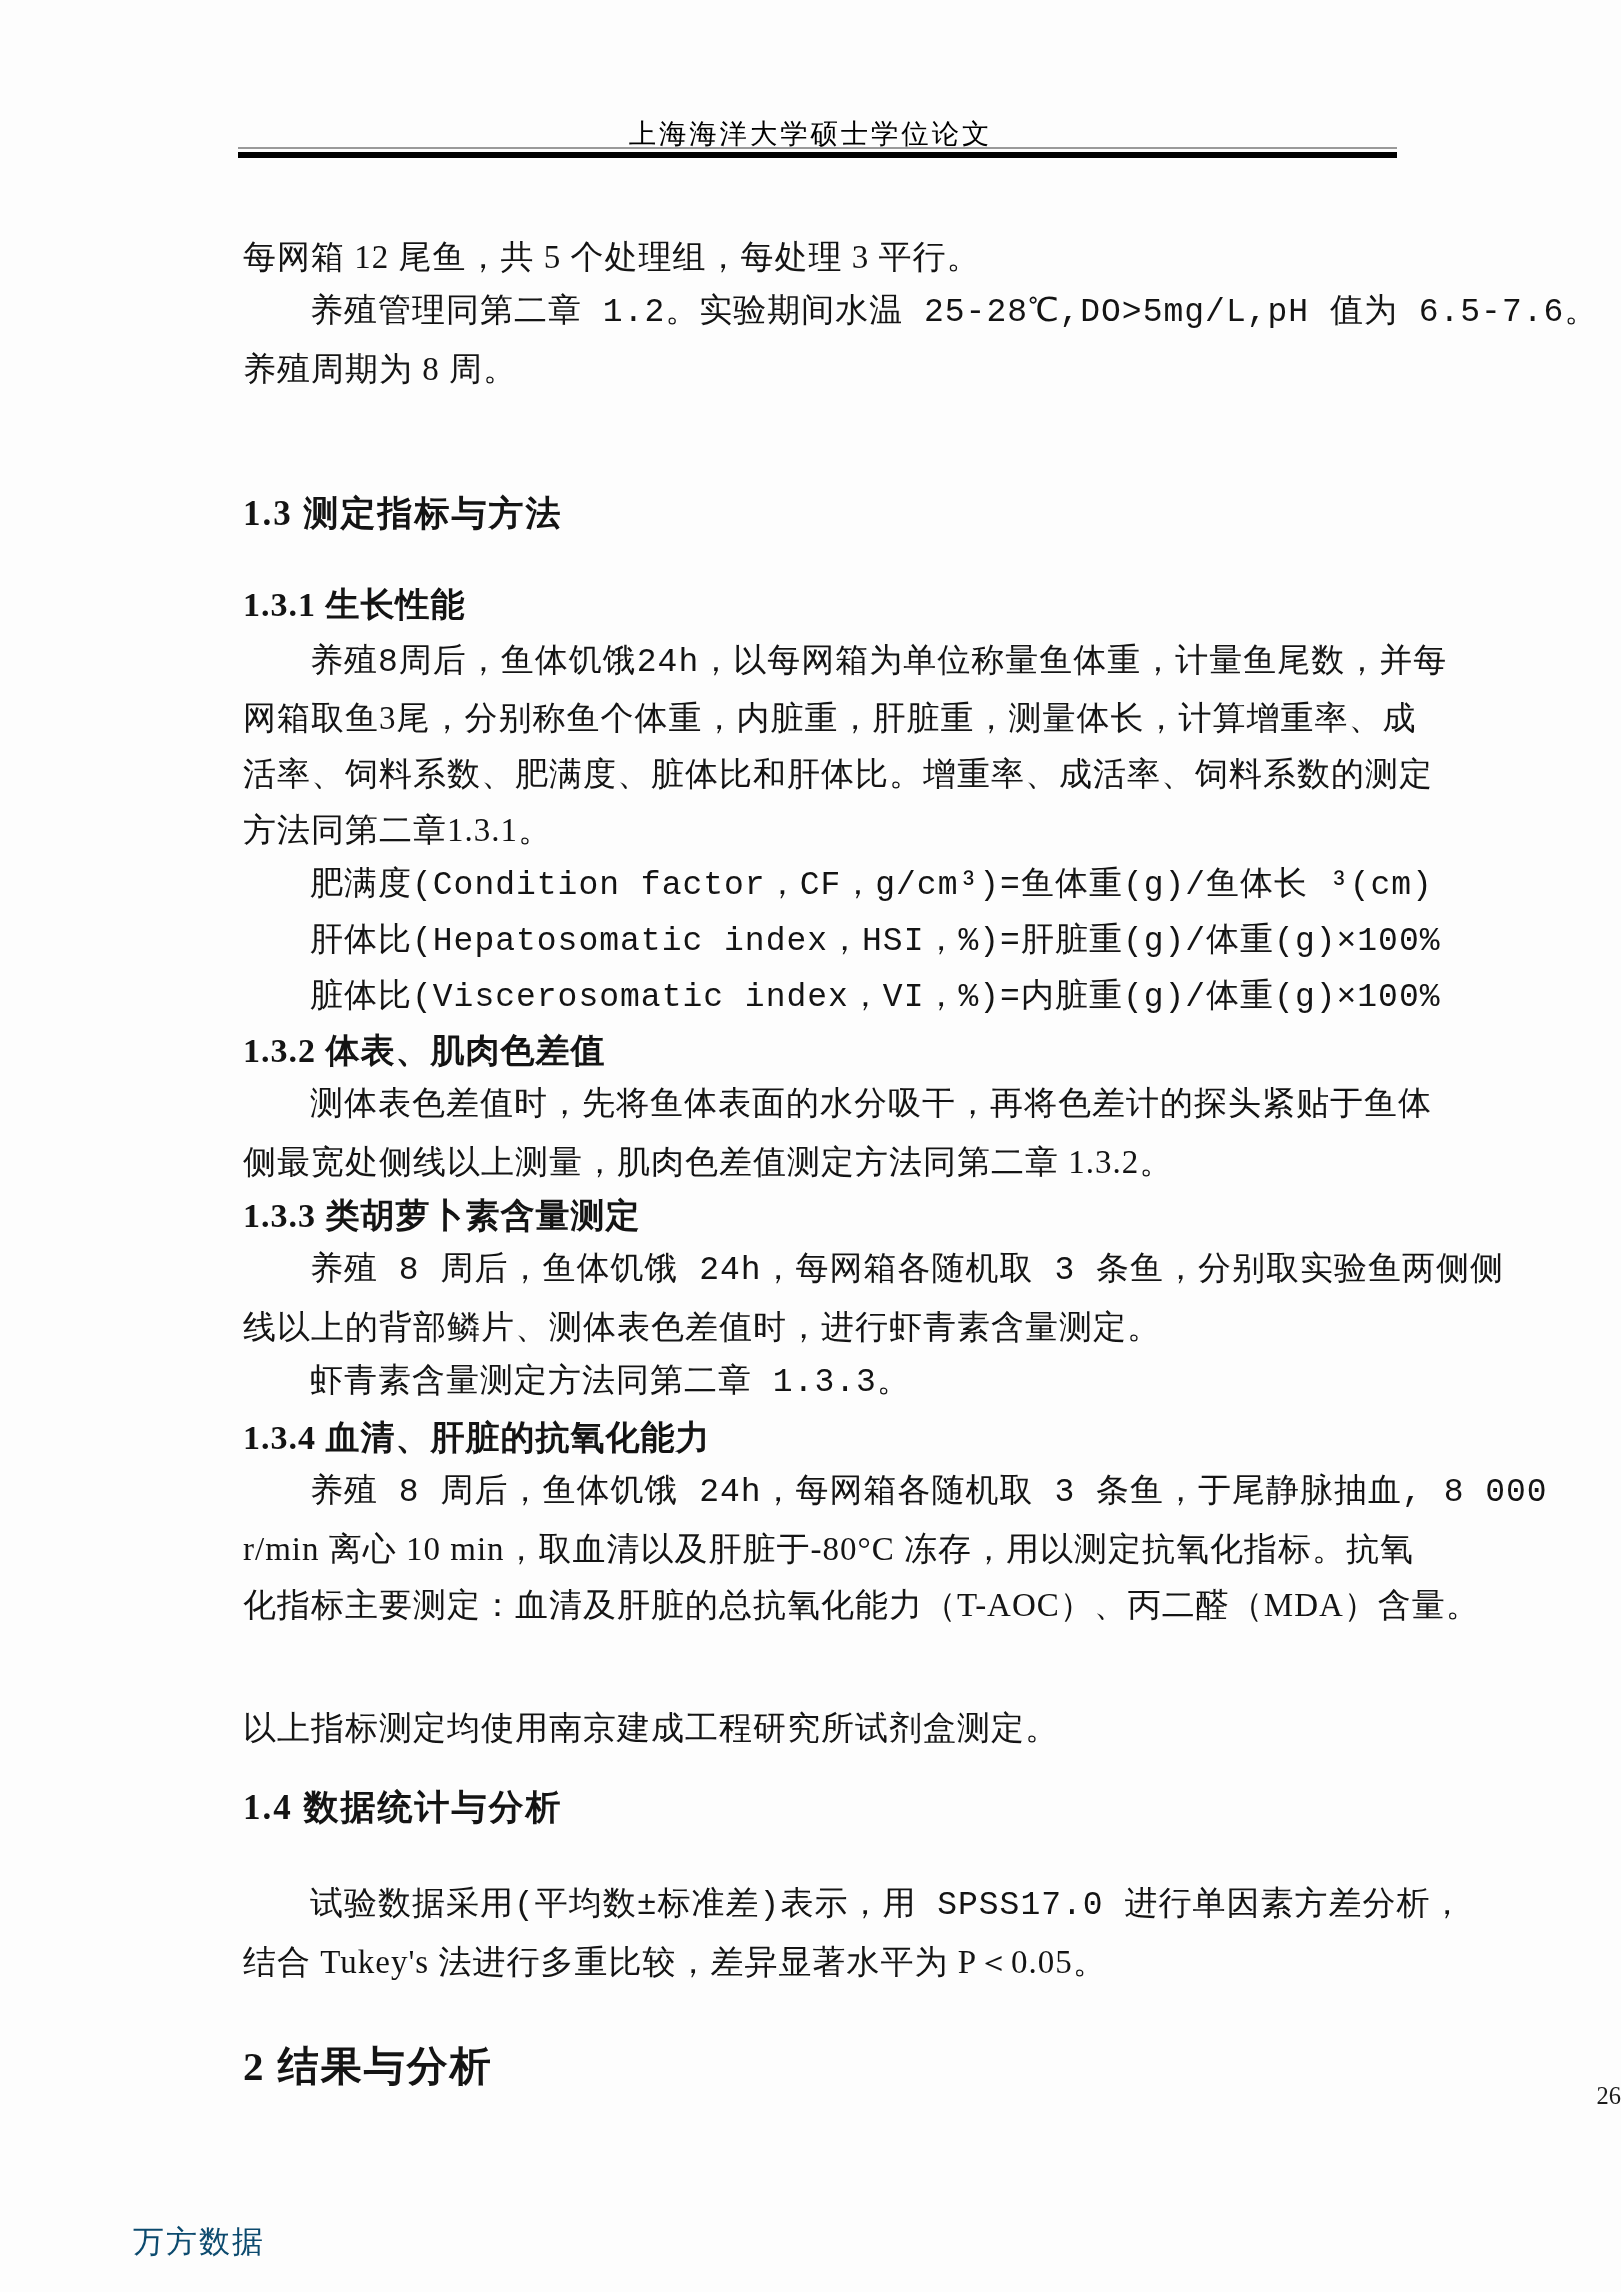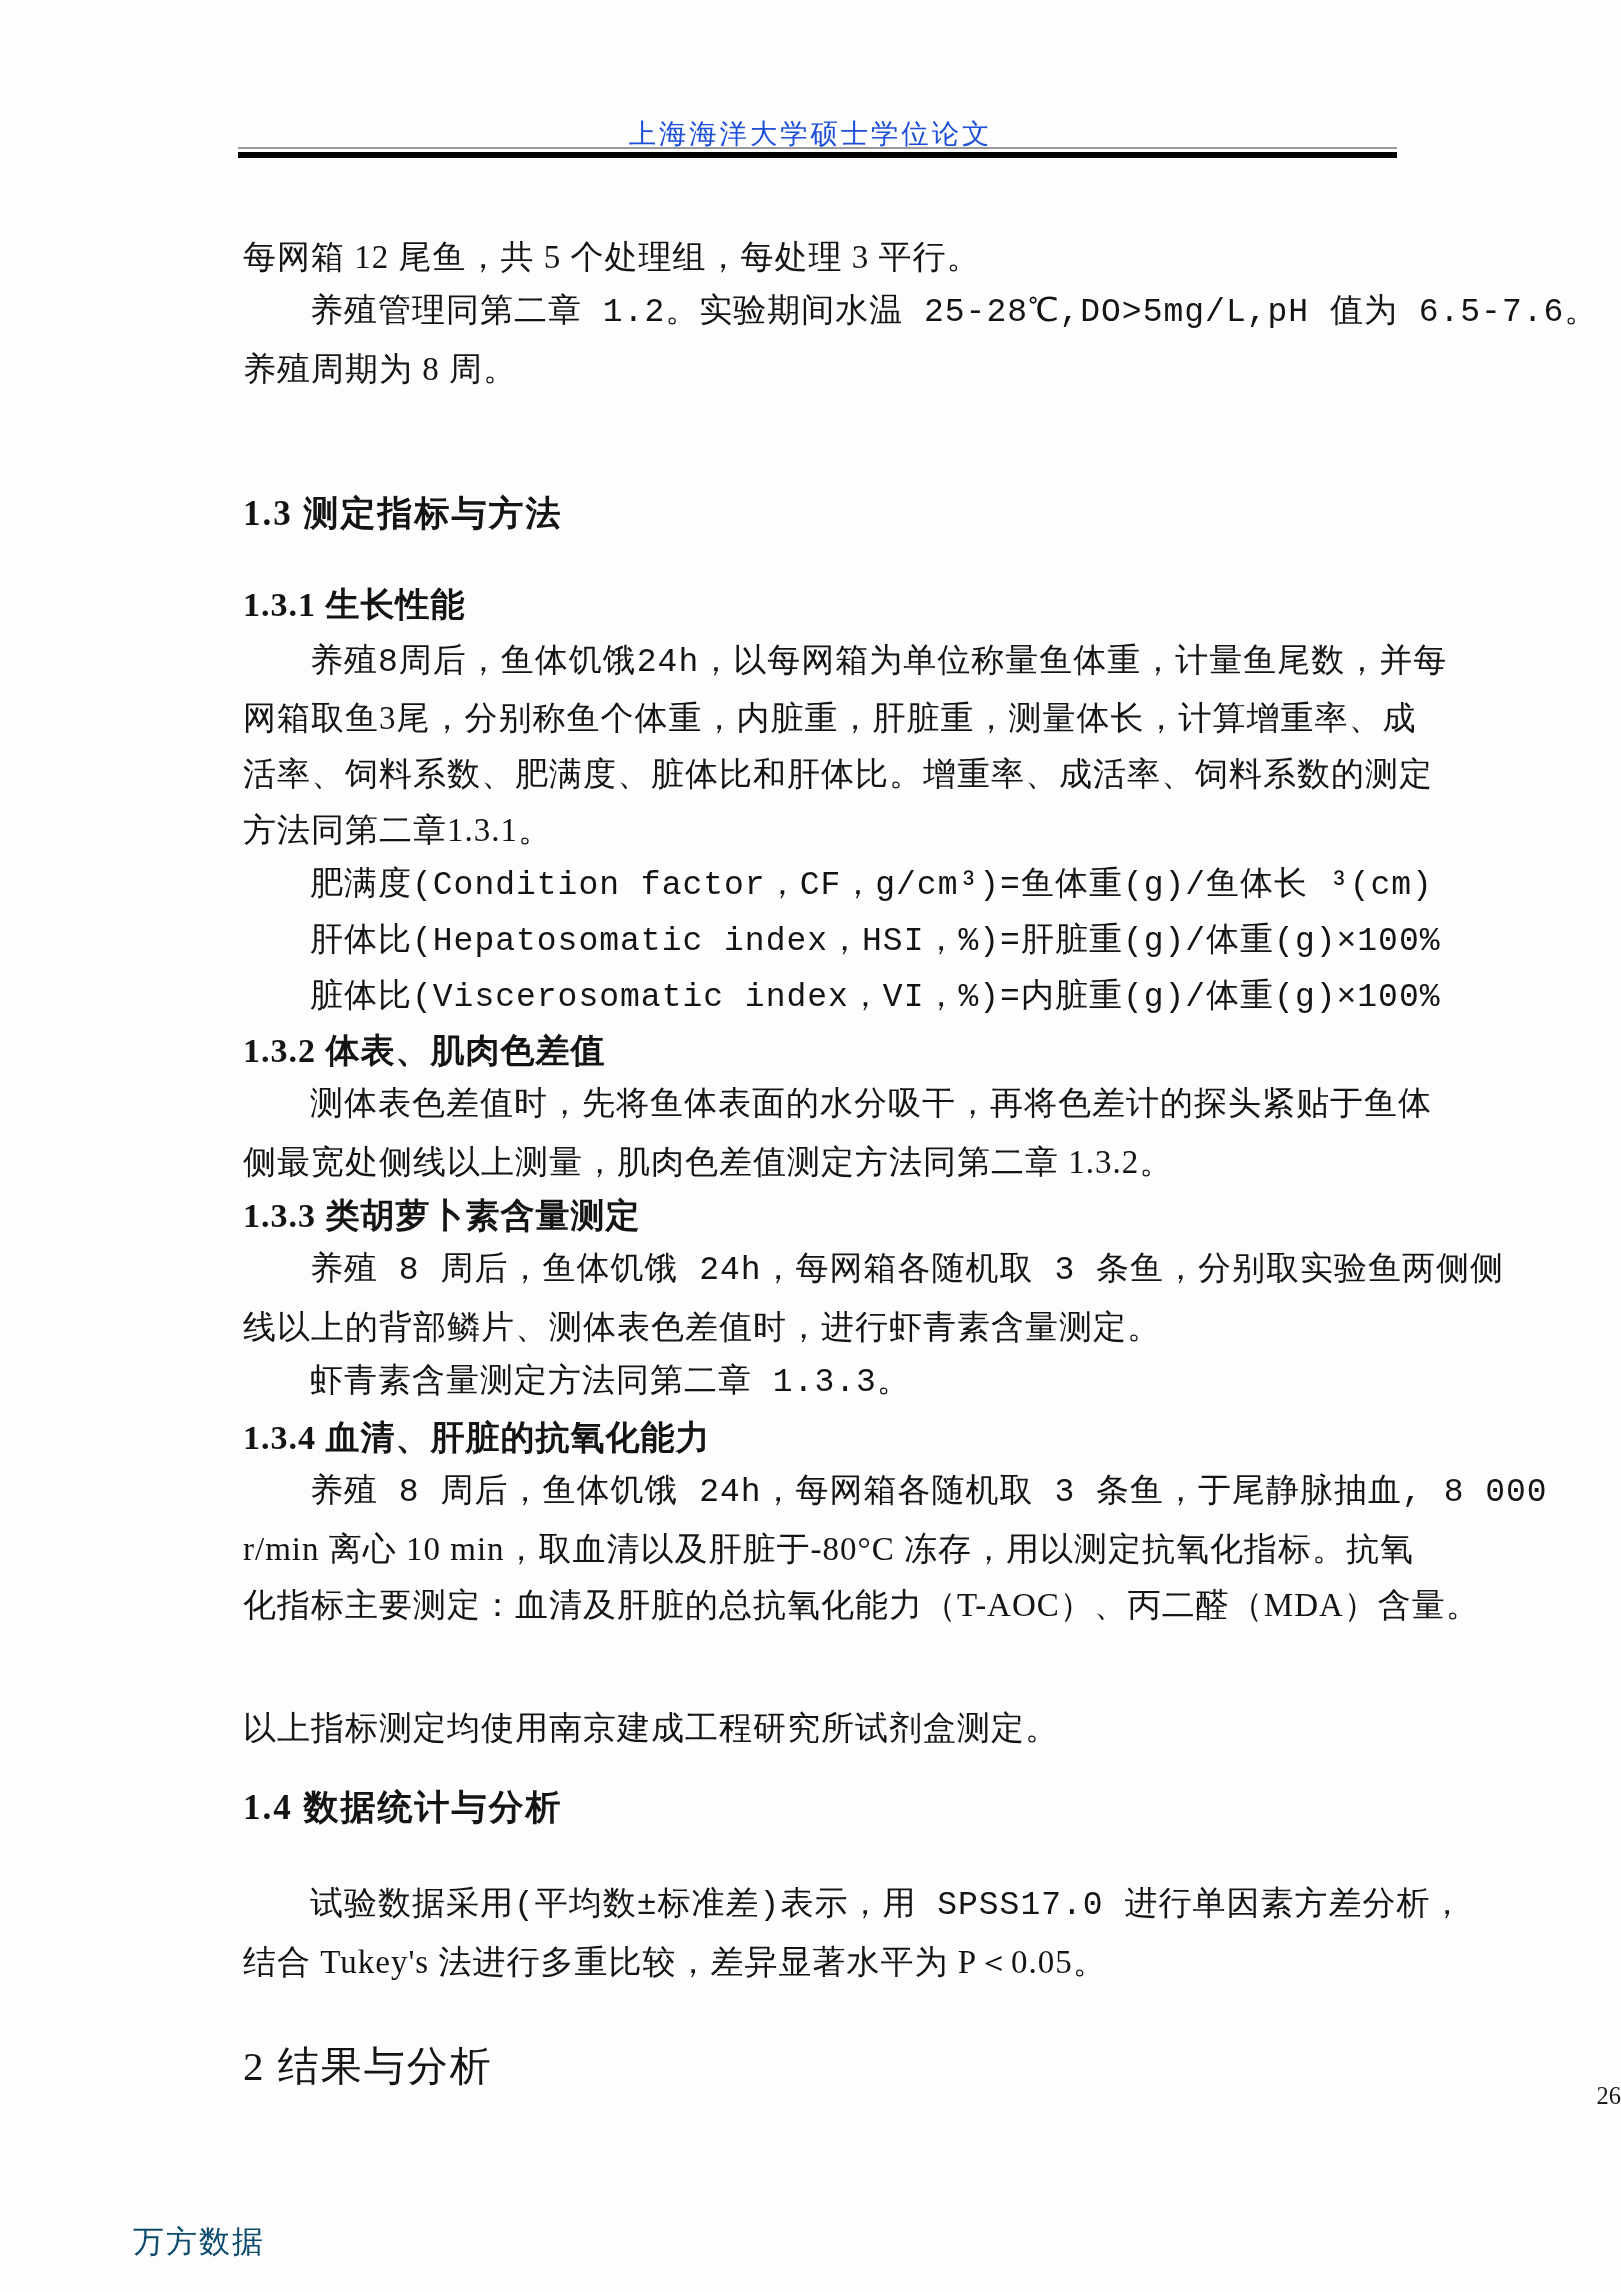--- a/index.html
+++ b/index.html
@@ -14,21 +14,21 @@
   }
   .running-header {
     position: absolute;
     top: 119px;
     left: 0;
     width: 100%;
     text-align: center;
     font-size: 27.4px;
     line-height: 1.15;
     letter-spacing: 2.9px;
-    color: #1d4ed8;
+    color: #000000;
   }
   .rule-thin {
     position: absolute;
     top: 147px;
     left: 238px;
     width: 1159px;
     height: 2px;
     background: #9a9a9a;
   }
   .rule-thick {
@@ -61,21 +61,21 @@
     font-weight: bold;
     letter-spacing: 2px;
   }
   .h-sub {            
     font-size: 34px;
     font-weight: bold;
     letter-spacing: 1px;
   }
   .h-chap {           
     font-size: 41px;
-    font-weight: normal;
+    font-weight: bold;
     letter-spacing: 2px;
   }
   .page-number {
     position: absolute;
     top: 2082px;
     left: 0;
     width: 100%;
     text-align: right;
     font-size: 24.5px;
     color: #1c1c1c;

